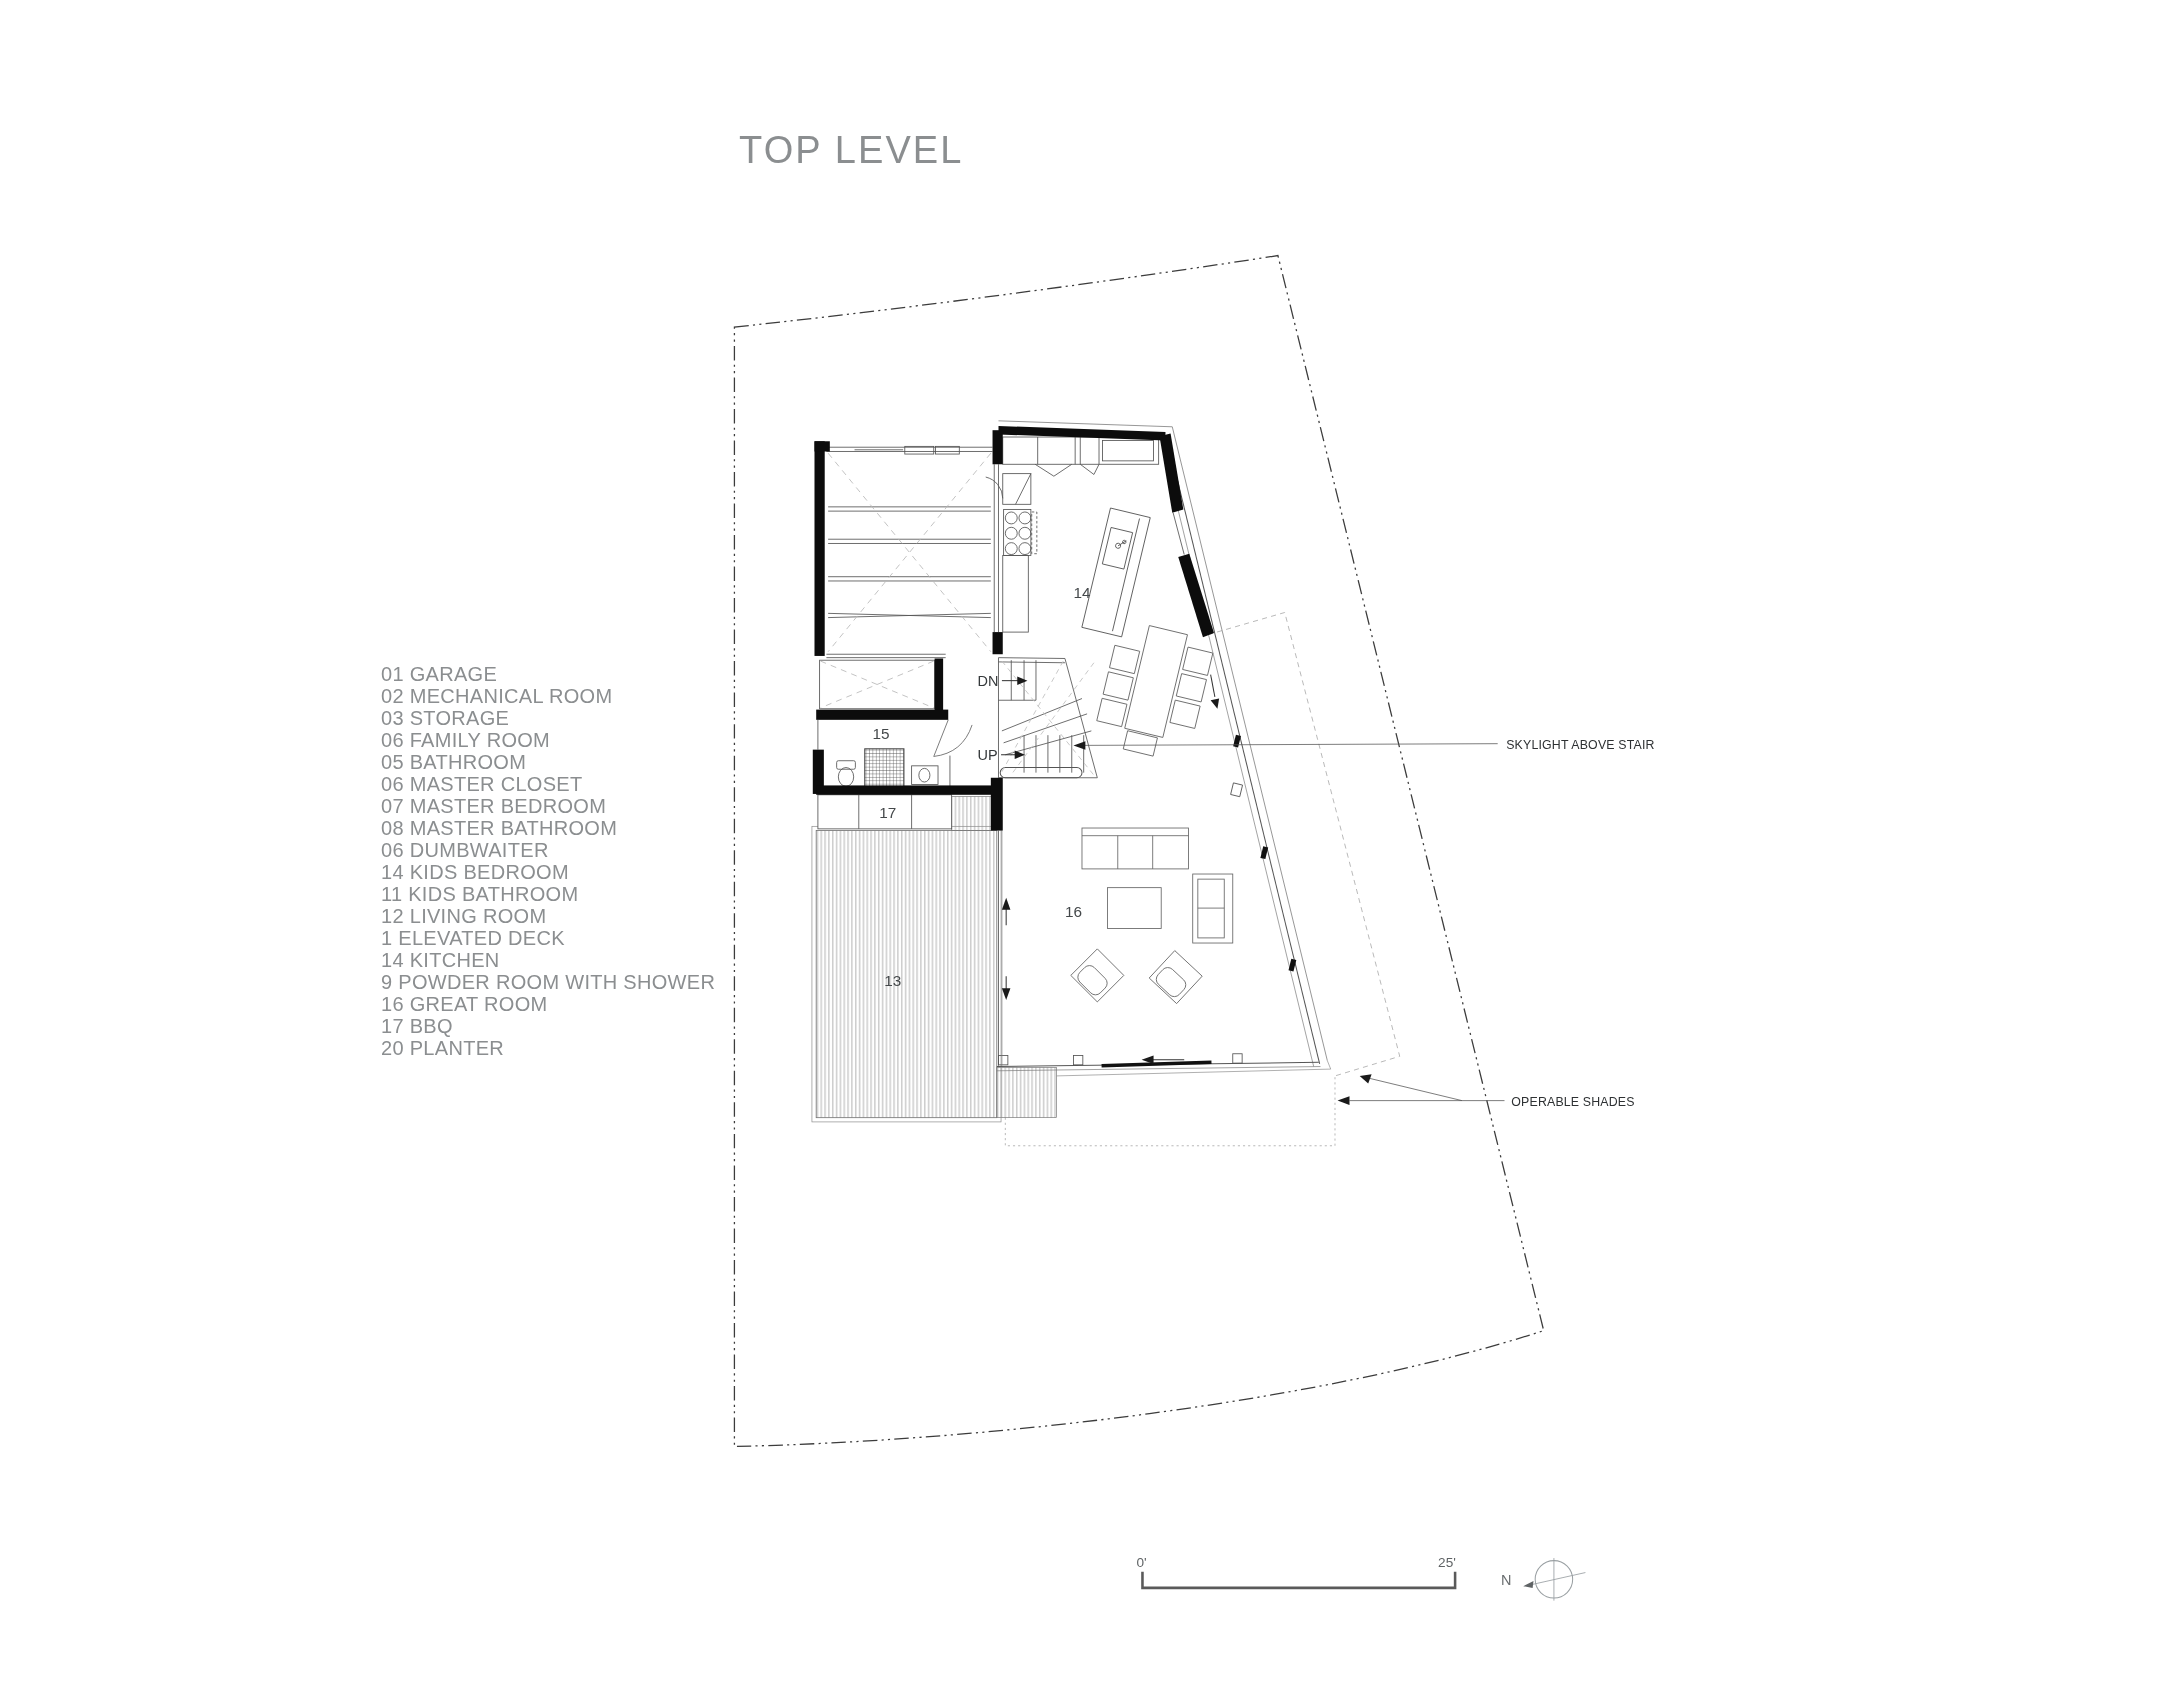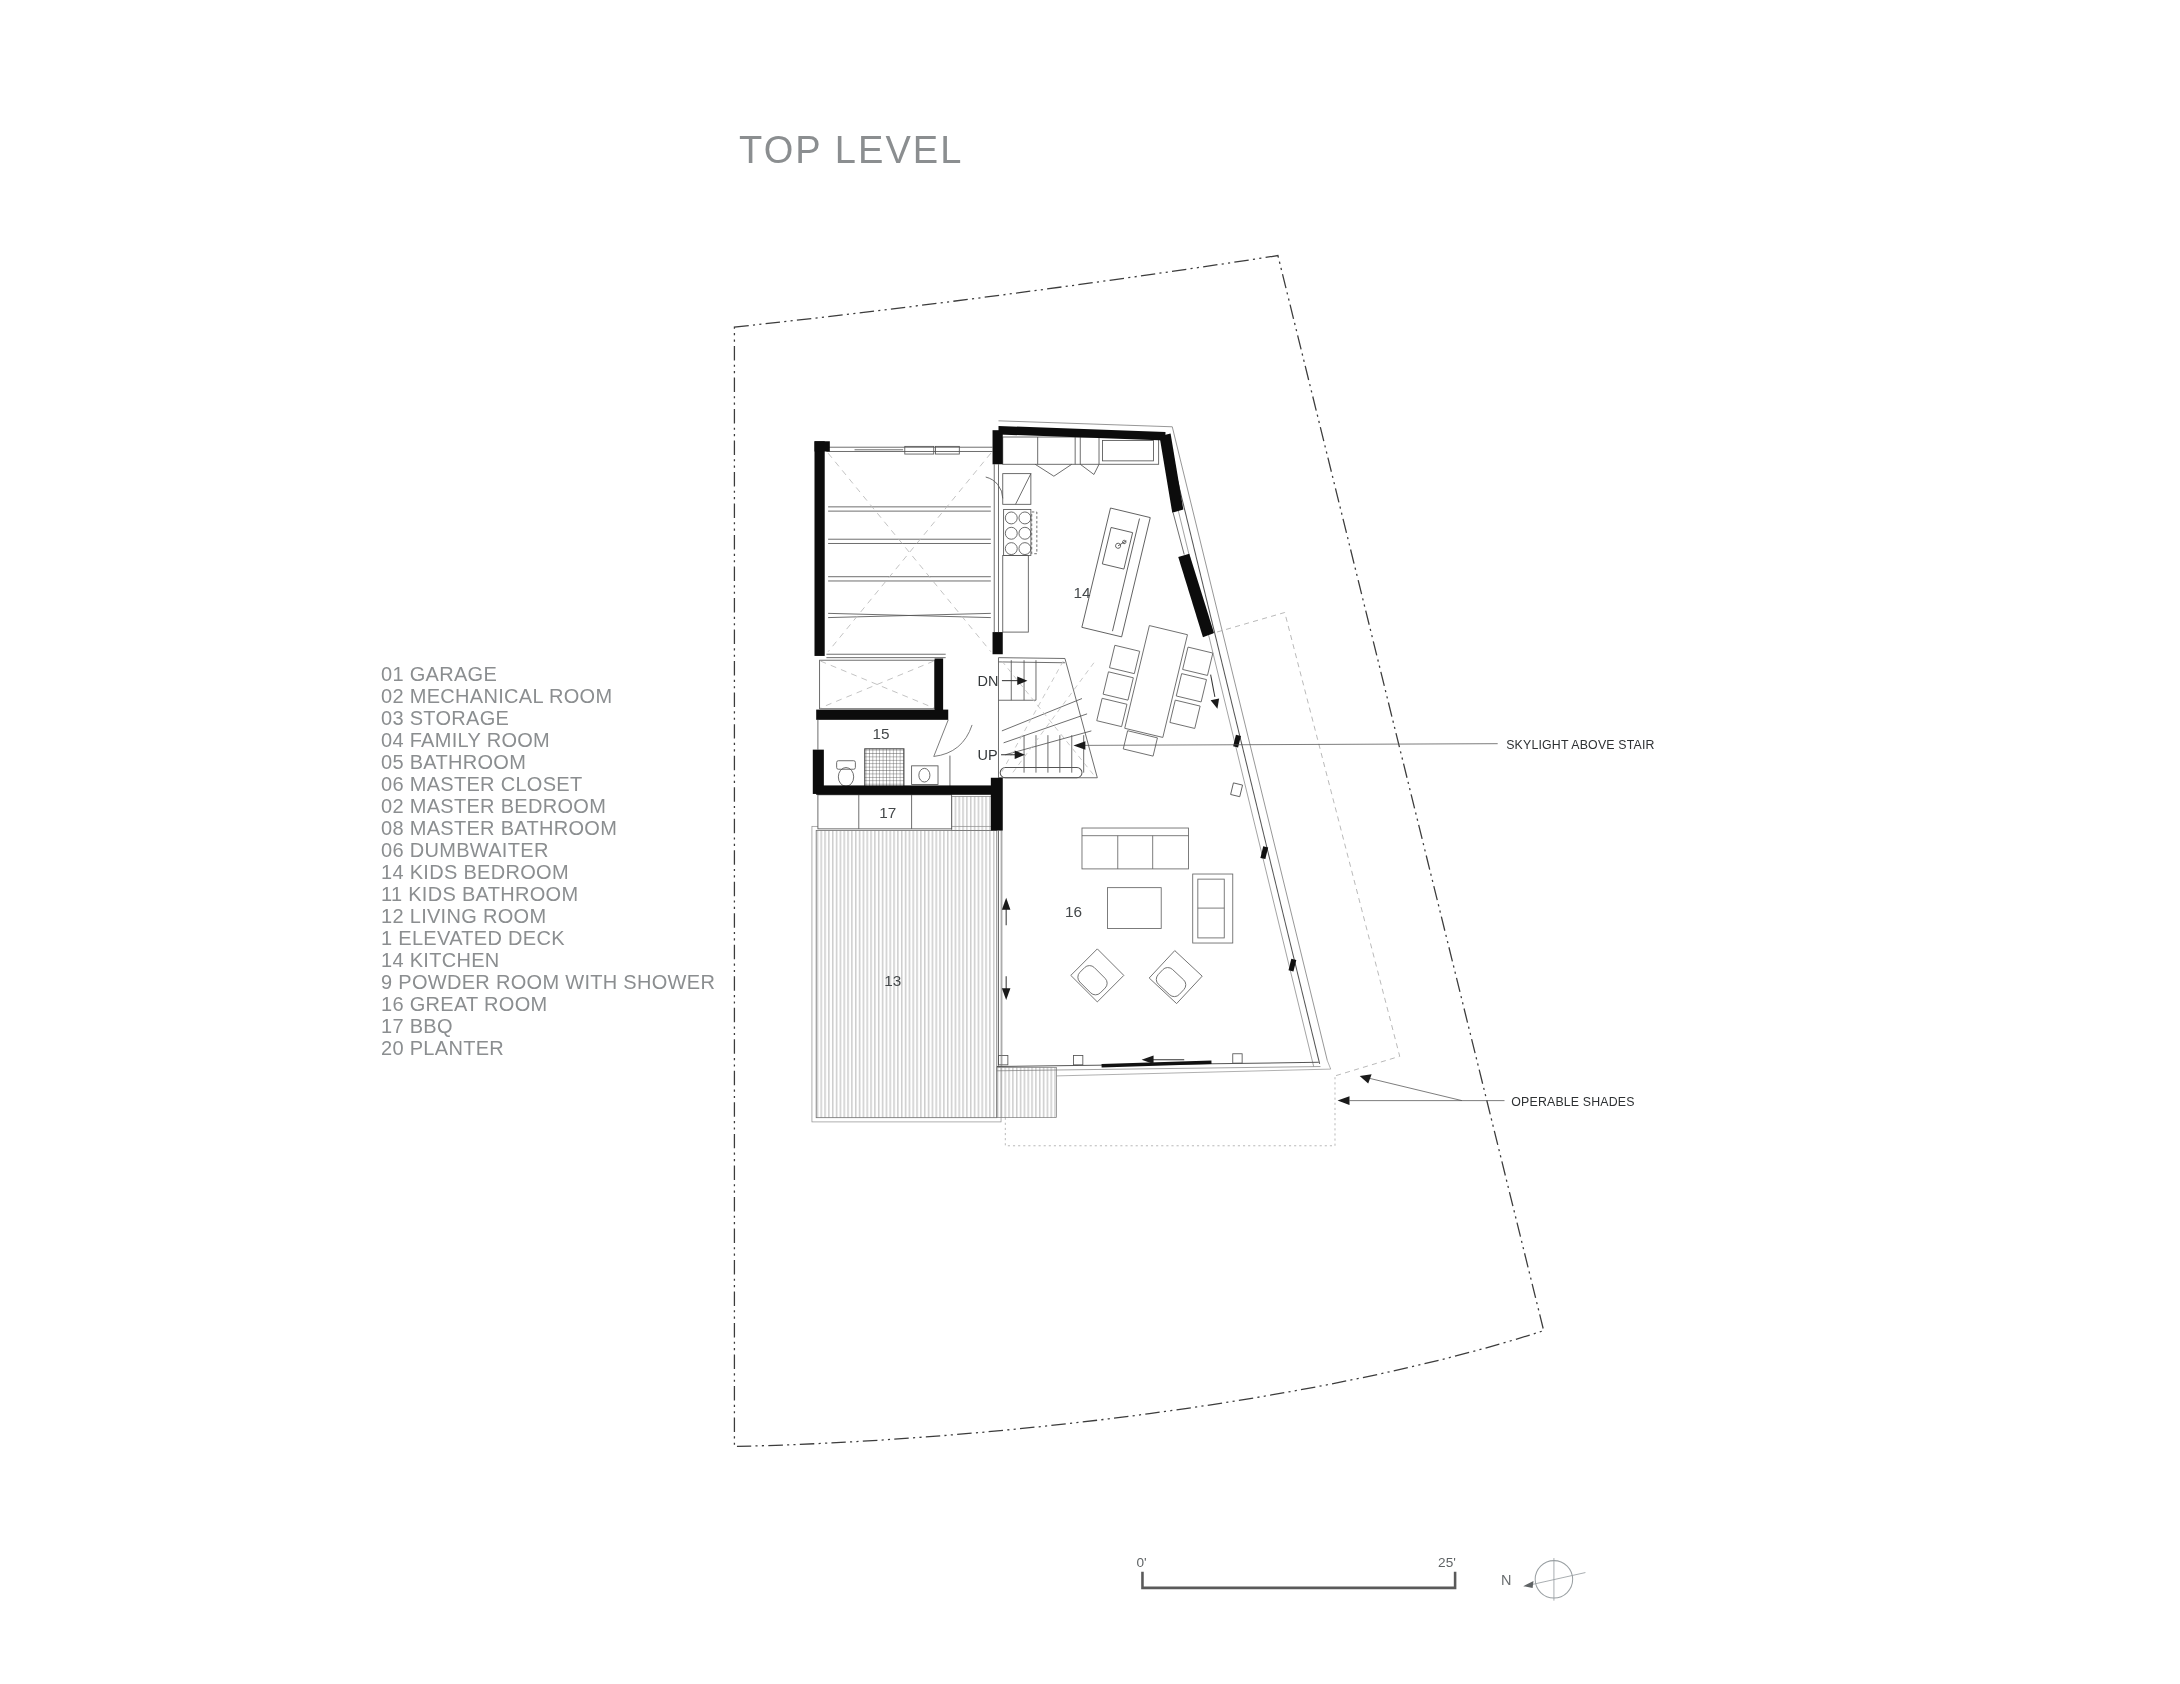--- a/index.html
+++ b/index.html
@@ -21,24 +21,24 @@
 <body>
 
 <div id="page">
 
   <div id="plan-title">TOP LEVEL</div>
 
   <div id="legend">
     <div>01 GARAGE</div>
     <div>02 MECHANICAL ROOM</div>
     <div>03 STORAGE</div>
-    <div>04 FAMILY ROOM</div>
+    <div>06 FAMILY ROOM</div>
     <div>05 BATHROOM</div>
     <div>06 MASTER CLOSET</div>
-    <div>02 MASTER BEDROOM</div>
+    <div>07 MASTER BEDROOM</div>
     <div>08 MASTER BATHROOM</div>
     <div>06 DUMBWAITER</div>
     <div>14 KIDS BEDROOM</div>
     <div>11 KIDS BATHROOM</div>
     <div>12 LIVING ROOM</div>
     <div>1 ELEVATED DECK</div>
     <div>14 KITCHEN</div>
     <div>9 POWDER ROOM WITH SHOWER</div>
     <div>16 GREAT ROOM</div>
     <div>17 BBQ</div>

